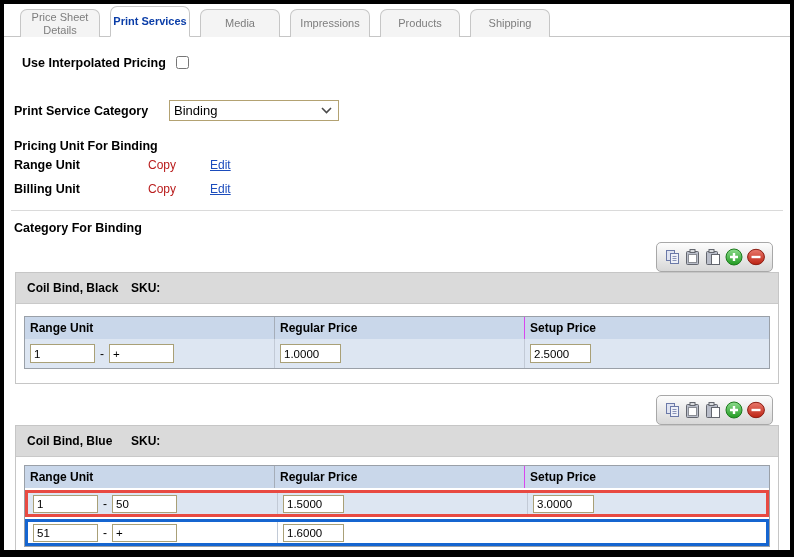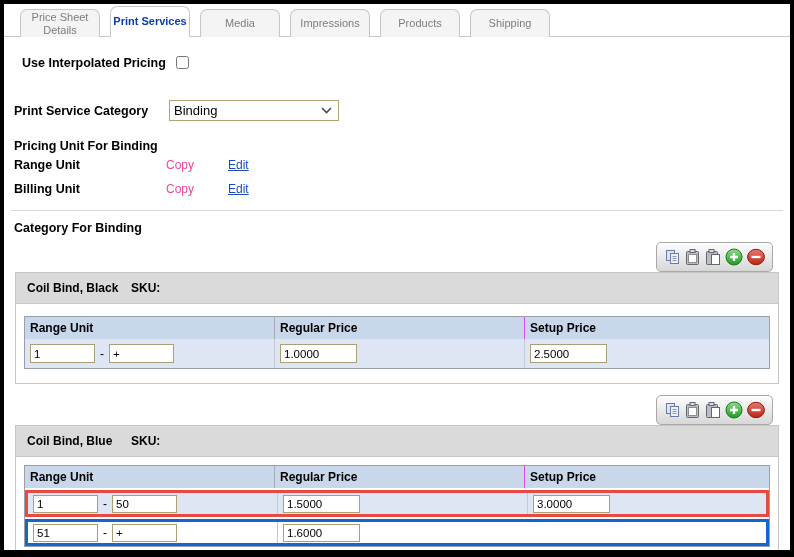--- a/index.html
+++ b/index.html
@@ -28,21 +28,21 @@
   .row-interp input{width:13px;height:13px;margin:0;}
   .row-cat{margin:28px 0 0 3px;display:flex;align-items:center;height:21px;}
   .row-cat .lbl{width:155px;}
   .select{width:170px;height:21px;border:1px solid #b3a272;background:#fff;
           display:flex;align-items:center;justify-content:space-between;
           padding:0 6px 0 4px;font-size:13px;cursor:pointer;}
   .section-title{font-weight:bold;font-size:12.5px;margin:18px 0 0 3px;height:14px;}
   .unit-row{display:flex;margin-left:3px;align-items:center;height:24px;font-size:12px;}
   .unit-row:first-of-type{margin-top:14px;}
   .unit-label{font-weight:bold;width:134px;font-size:12.5px;}
-  .unit-copy{width:62px;color:#ec4899;margin-left:18px;}
+  .unit-copy{width:62px;color:#b91c1c;}
   .unit-edit{color:#1b4cbc;text-decoration:underline;cursor:pointer;}
   .divider{border-top:1px solid #dadada;margin-top:9px;}
   .ptitle{font-weight:bold;font-size:12.5px;margin:10px 0 0 3px;height:14px;}
   
   .toolbar-row{display:flex;justify-content:flex-end;margin:7px 10px 0 0;height:30px;}
   .toolbar-row.gap{margin-top:11px;}
   .toolbar{display:flex;gap:4px;align-items:center;padding:3px 7px;
            background:linear-gradient(#fdfdfd,#d7d7d7);
            border:1px solid #a8a8a8;border-radius:5px;}
   .tbtn{display:flex;align-items:center;cursor:pointer;}
@@ -61,21 +61,21 @@
   .c2{width:250px;border-left:1px solid #a5adb8;}
   .c3{flex:1;border-left:1px solid #d946ef;}
   .prow{display:flex;align-items:center;height:29px;background:#dde6f2;}
   .prow .c2,.prow .c3{border-left:1px solid #c2cad6;}
   .prow.hl-red{border:3px solid #e84a42;height:27px;margin-top:2px;background:#dde6f2;}
   .prow.hl-blue{border:3px solid #1565d0;height:27px;margin-top:2px;background:#ffffff;}
   .cellin{height:19px;border:1px solid #a9a077;font-size:11.5px;padding:0 3px;
           font-family:"Liberation Sans",sans-serif;background:#fff;}
   .hl-red .cellin,.hl-blue .cellin{height:18px;}
   .rin{width:65px;}
-  .pin{width:77px;}
+  .pin{width:61px;}
   .dash{margin:0 5px;}
 </style>
 </head>
 <body>
 
 <svg width="0" height="0" style="position:absolute">
   <defs>
     <linearGradient id="gGreen" x1="0" y1="0" x2="0" y2="1">
       <stop offset="0" stop-color="#8fdc8f"></stop>
         <stop offset="1" stop-color="#1f9a1f"></stop>

